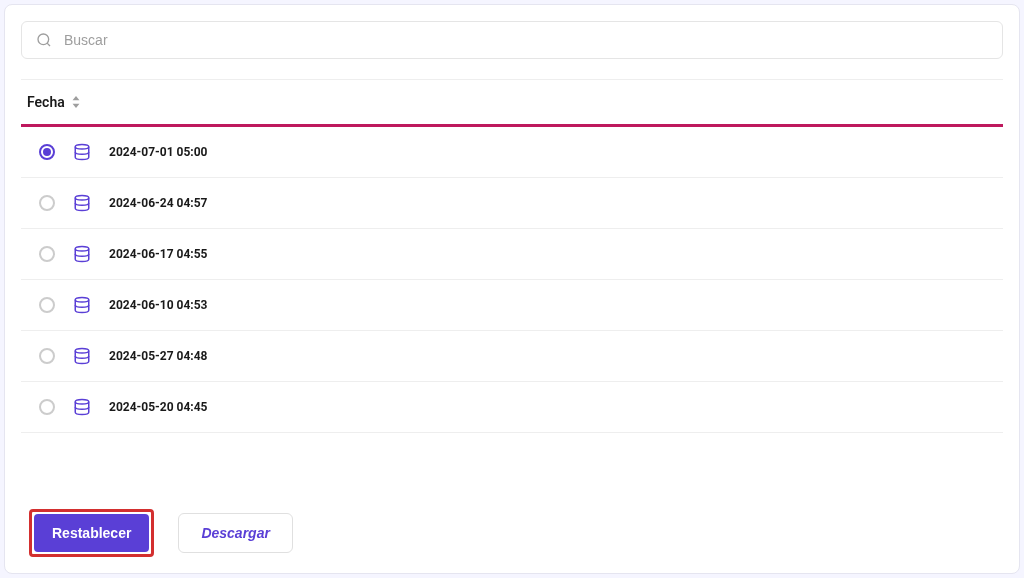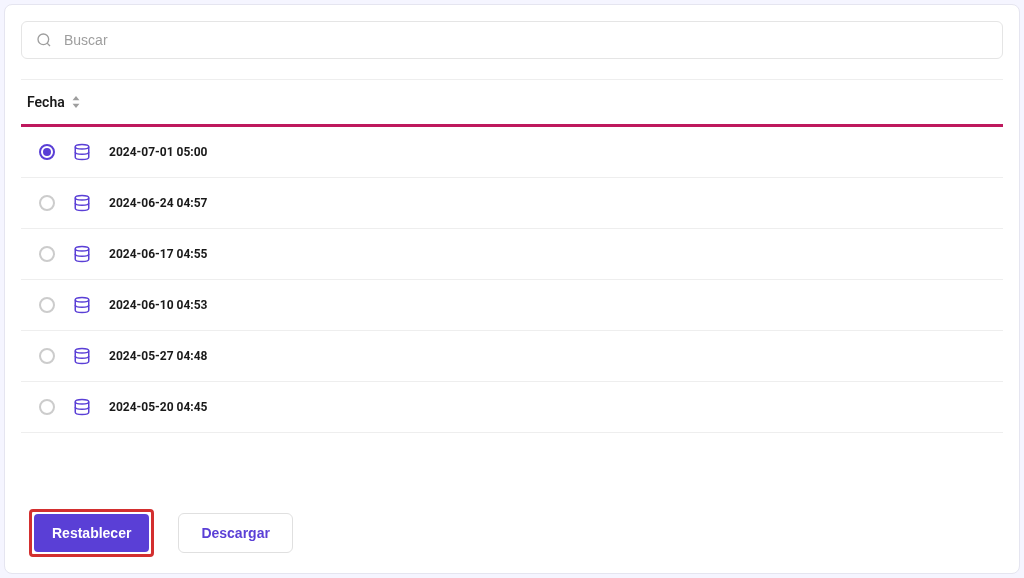--- a/index.html
+++ b/index.html
@@ -154,20 +154,21 @@
     
     .btn-secondary {
       background: #ffffff;
       color: #5a3fd6;
       border: 1px solid #e0e0e0;
       padding: 11px 22px;
       border-radius: 6px;
       font-size: 14px;
       font-weight: 600;
       cursor: pointer;
+      font-style: italic;
     }
   </style>
 </head>
 <body>
 
 <div class="container">
 
   <div class="search-box">
     <svg class="search-icon" viewBox="0 0 24 24" fill="none" stroke="currentColor" stroke-width="2">
       <circle cx="11" cy="11" r="8"></circle>

